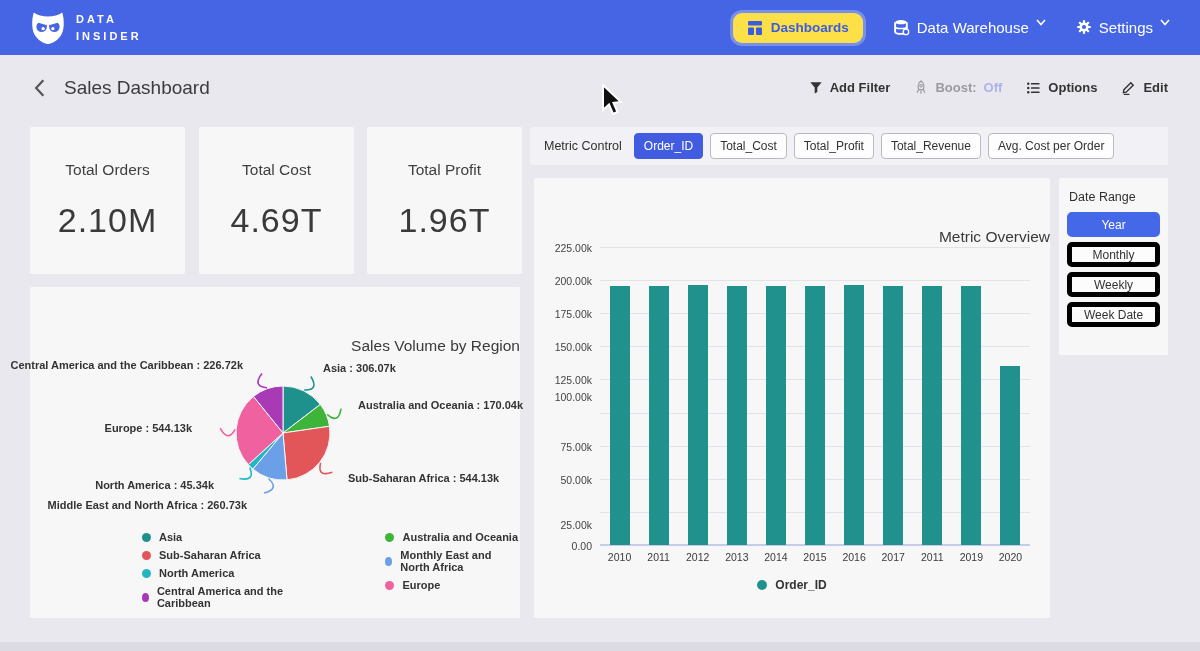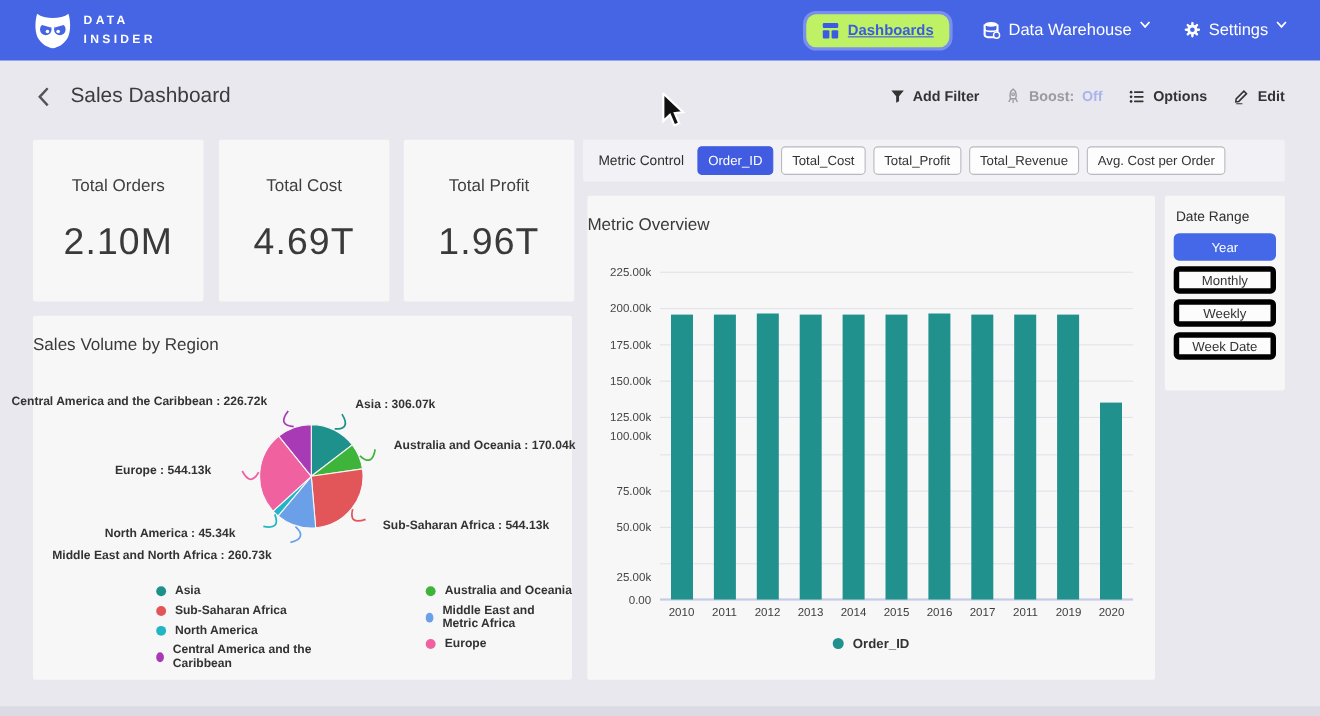--- a/index.html
+++ b/index.html
@@ -14,35 +14,35 @@
   *{margin:0;padding:0;box-sizing:border-box;}
   html,body{width:1200px;height:651px;}
   body{font-family:"Liberation Sans",sans-serif;background:var(--page-bg);position:relative;overflow:hidden;}
   #root{position:absolute;inset:0;width:1200px;height:651px;}
 
   
   .navbar{position:absolute;left:0;top:0;width:1200px;height:55px;background:var(--brand-blue);display:flex;align-items:center;justify-content:space-between;padding:0 30px;}
   .brand{display:flex;align-items:center;gap:10px;}
   .brand-text{color:#fff;font-size:11px;font-weight:bold;letter-spacing:3px;line-height:1.5;}
   .nav-right{display:flex;align-items:center;gap:30px;}
-  .nav-pill{display:flex;align-items:center;gap:8px;background:#bef264;color:#3b5be0;font-size:13.5px;font-weight:bold;padding:7px 14px;border-radius:9px;box-shadow:0 0 0 3px rgba(255,255,255,0.28);cursor:pointer;text-decoration:underline;}
+  .nav-pill{display:flex;align-items:center;gap:8px;background:#fde047;color:#3b5be0;font-size:13.5px;font-weight:bold;padding:7px 14px;border-radius:9px;box-shadow:0 0 0 3px rgba(255,255,255,0.28);cursor:pointer;}
   .nav-item{display:flex;gap:7px;color:#fff;font-size:15px;font-weight:500;cursor:pointer;}
 
   
   .page-header{position:absolute;left:0;top:55px;width:1200px;height:65px;display:flex;align-items:center;padding:0 32px;}
   .back-btn{display:flex;align-items:center;margin-right:16px;cursor:pointer;}
   .page-title{font-size:19px;font-weight:500;color:#3c3c3c;}
   .header-actions{margin-left:auto;display:flex;align-items:center;gap:24px;}
   .action{display:flex;align-items:center;gap:7px;font-size:13px;font-weight:bold;color:#333;cursor:pointer;}
   .action.dim{color:#9a9aa2;}
   .action .state{color:var(--boost-off);}
 
   
   .card{position:absolute;background:var(--card-bg);border-radius:2px;}
-  .card-title{text-align:left;font-size:15.5px;font-weight:500;color:var(--text-dark);padding-top:18px;}
+  .card-title{text-align:right;font-size:15.5px;font-weight:500;color:var(--text-dark);padding-top:18px;margin-top:32px;}
 
   
   .kpi-card{position:absolute;top:127px;width:155px;height:147px;background:var(--card-bg);border-radius:2px;text-align:center;}
   .kpi-label{margin-top:34px;font-size:15.5px;font-weight:500;color:#3f3f3f;}
   .kpi-value{margin-top:22px;font-size:34px;font-weight:normal;color:var(--text-dark);letter-spacing:1px;}
 
   
   .metric-bar{position:absolute;left:530px;top:127px;width:638px;height:38px;background:#f2f1f5;display:flex;align-items:center;gap:8px;padding:0 14px;border-radius:2px;}
   .metric-label{font-size:12.5px;color:#2f2f2f;margin-right:4px;}
   .chip{font-size:12px;color:#333;background:#fdfdfd;border:1px solid #b9b9bf;border-radius:4px;padding:5px 9px;cursor:pointer;white-space:nowrap;}
@@ -260,21 +260,21 @@
             <span class="legend-text">Central America and the Caribbean</span>
           </div>
         </div>
         <div class="pie-legend-col">
           <div class="pie-legend-item">
             <span class="legend-dot" style="background: rgb(63, 180, 58);"></span>
             <span class="legend-text">Australia and Oceania</span>
           </div>
           <div class="pie-legend-item">
             <span class="legend-dot" style="background: rgb(107, 159, 232);"></span>
-            <span class="legend-text">Middle East and Metric Africa</span>
+            <span class="legend-text">Monthly East and North Africa</span>
           </div>
           <div class="pie-legend-item">
             <span class="legend-dot" style="background: rgb(240, 97, 159);"></span>
             <span class="legend-text">Europe</span>
           </div>
         </div>
       </div>
   </div>
 
   <div class="card" id="bar-card">

